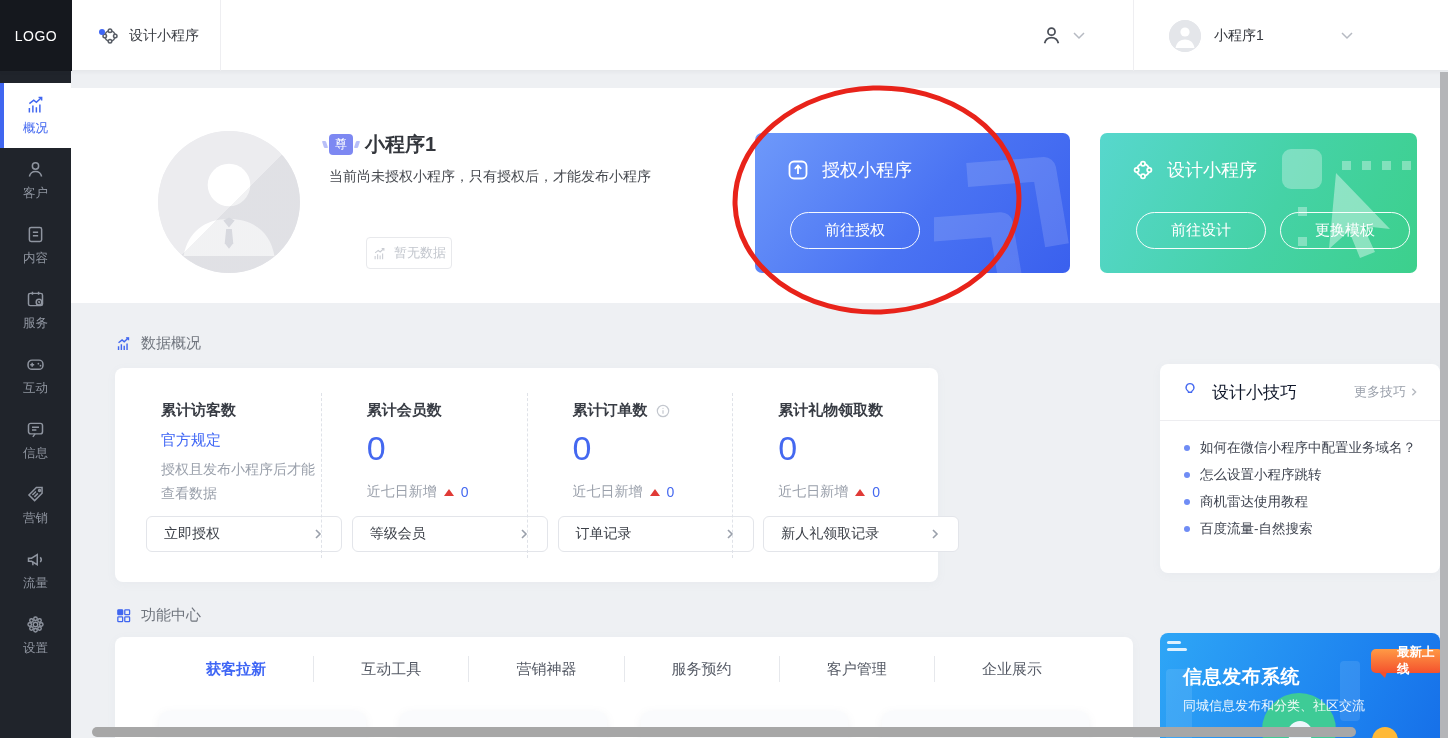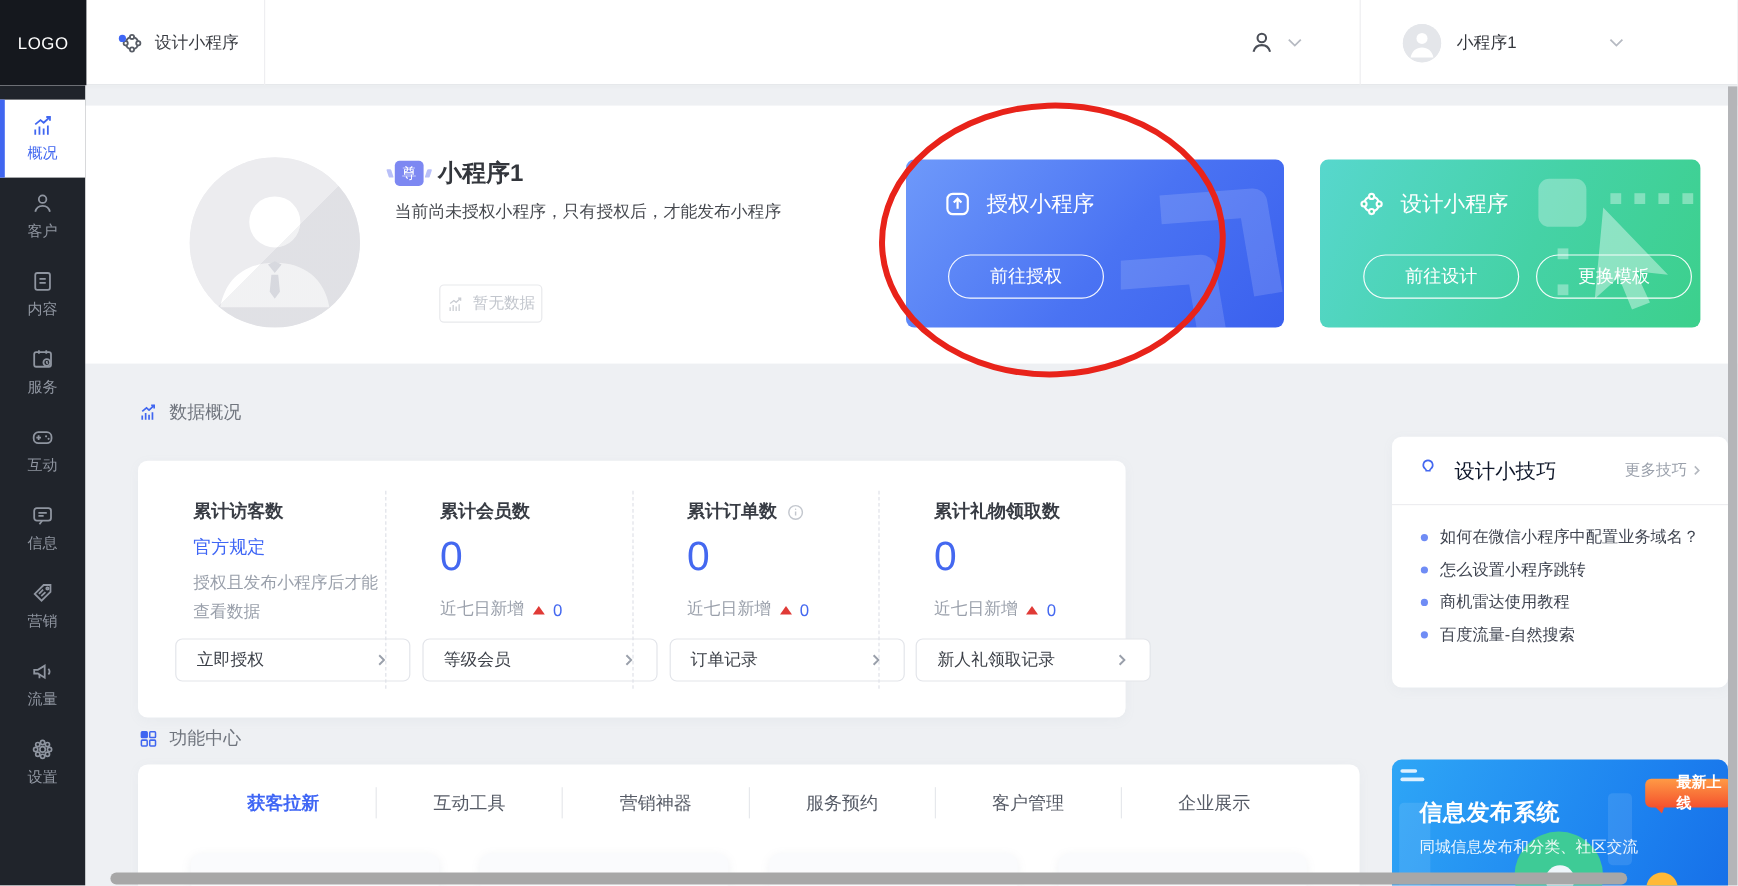--- a/index.html
+++ b/index.html
@@ -76,21 +76,21 @@
   
   .red-annotation{position:absolute;left:718px;top:78px;width:318px;height:244px;z-index:30;pointer-events:none;}
 
   
   .section-label{position:absolute;display:flex;align-items:center;gap:9px;font-size:15px;color:#70757e;z-index:5;}
   .section-label svg{width:17px;height:17px;color:#4066f0;}
   .label-data{left:115px;top:334px;}
   .label-feature{left:115px;top:606px;}
 
   
-  .stats-card{position:absolute;left:115px;top:384px;width:823px;height:214px;background:#fff;border-radius:8px;
+  .stats-card{position:absolute;left:115px;top:368px;width:823px;height:214px;background:#fff;border-radius:8px;
     box-shadow:0 2px 10px rgba(140,150,170,.06);display:flex;padding-top:33px;}
   .stat-col{flex:1;padding-left:46px;position:relative;}
   .stat-col + .stat-col::before{content:'';position:absolute;left:0;top:-8px;bottom:24px;border-left:1px dashed #dfe2e8;}
   .stat-title{font-size:15px;font-weight:bold;color:#383c44;display:flex;align-items:center;gap:7px;}
   .info-icon{width:16px;height:16px;color:#c3c7ce;}
   .stat-value{margin-top:10px;font-size:34px;font-weight:300;color:#4468f0;line-height:1.1;}
   .stat-link{margin-top:11px;font-size:15px;color:#3f66f5;cursor:pointer;}
   .stat-note{margin-top:7px;font-size:14px;line-height:24px;color:#9aa0ab;}
   .trend{margin-top:16px;display:flex;align-items:center;gap:7px;font-size:14px;color:#9aa0ab;}
   .tri-up{width:0;height:0;border-left:5px solid transparent;border-right:5px solid transparent;border-bottom:7px solid #e03a36;}

